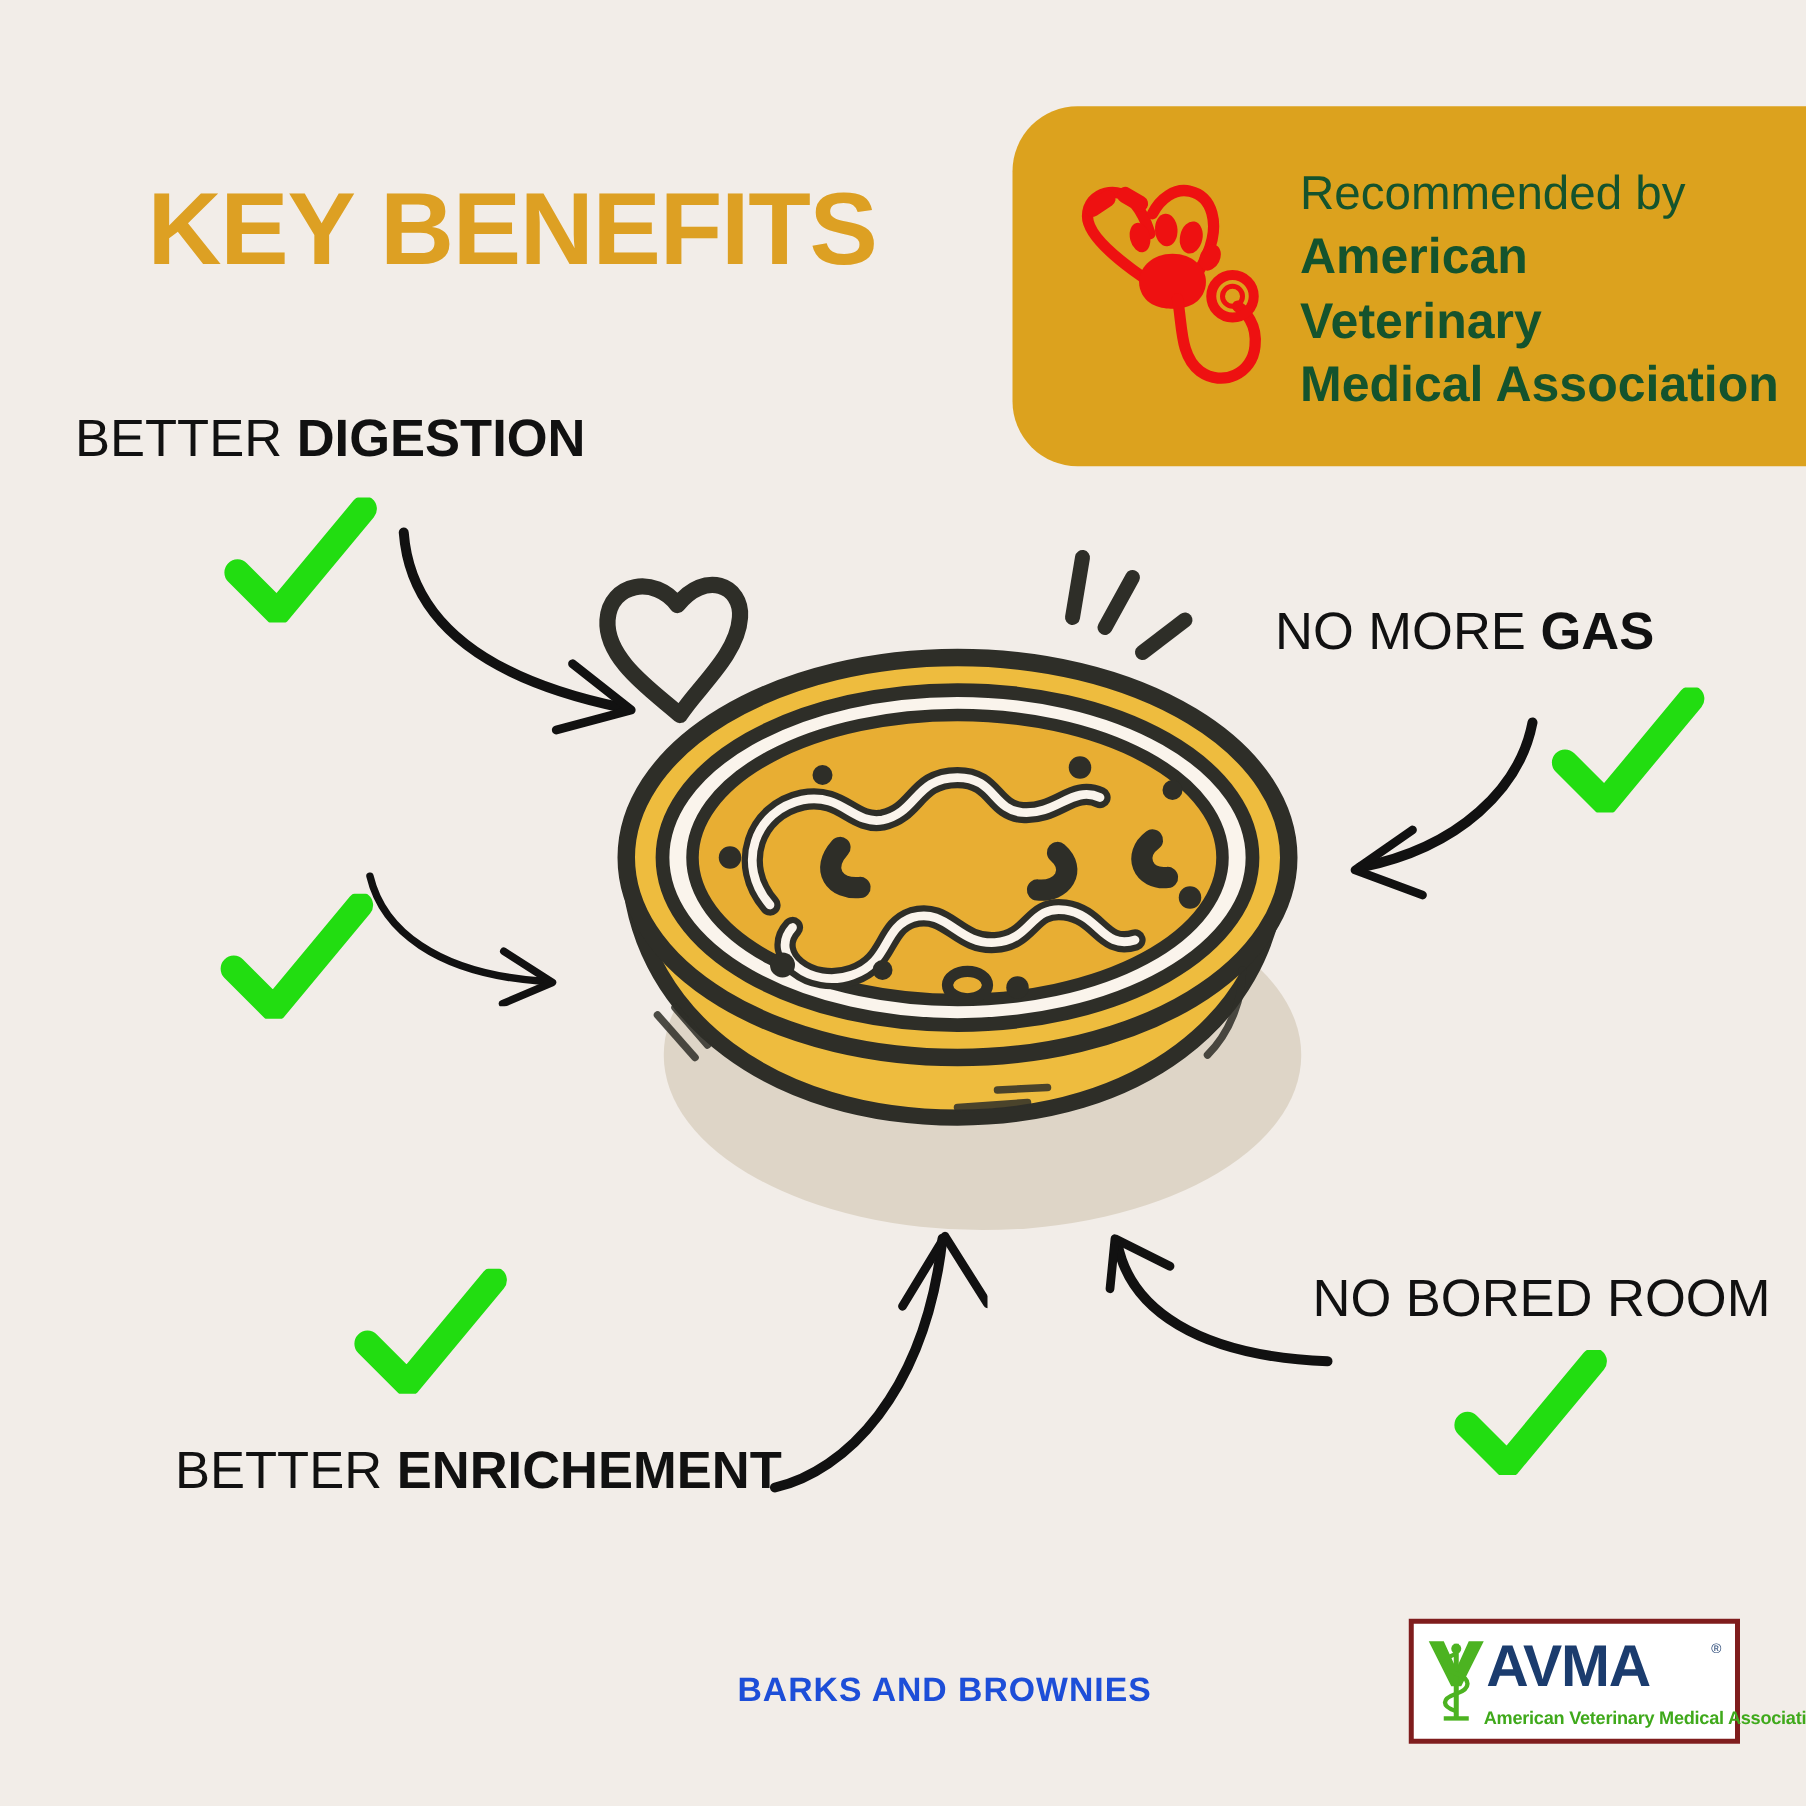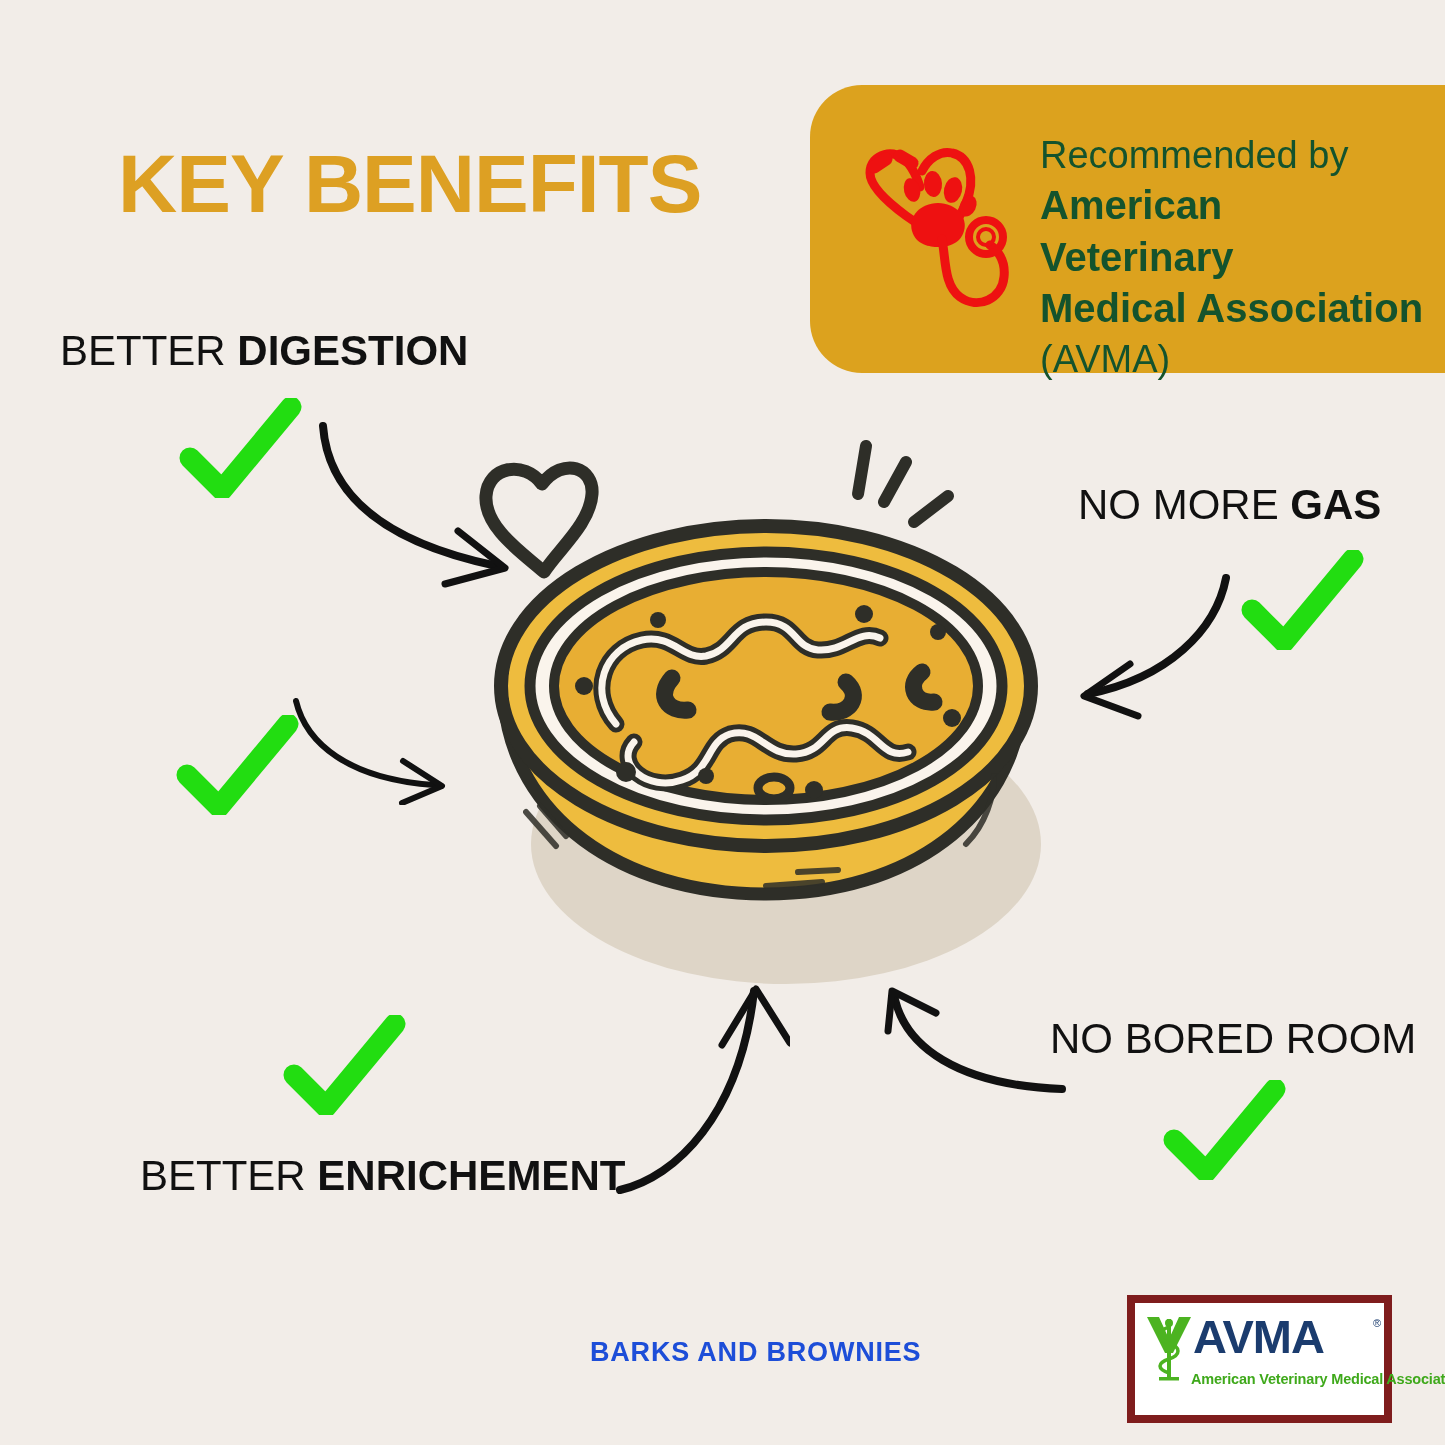--- a/index.html
+++ b/index.html
@@ -73,21 +73,21 @@
     font-size: 42px;
     color: #111111;
     white-space: nowrap;
     line-height: 1;
   }
   .benefit-label .lead { font-weight: normal; }
   .benefit-label .emph { font-weight: bold; text-align: right; }
 
   .label-digestion   { left: 60px;   top: 330px; }
   .label-overeating  { left: 85px;   top: 648px; }
-  .label-gas         { left: 1078px; top: 484px; }
+  .label-gas         { left: 1020px; top: 484px; }
   .label-bored       { left: 1050px; top: 1018px; }
   .label-enrichment  { left: 140px;  top: 1155px; }
 
   
   .check {
     position: absolute;
     width: 125px;
     height: 100px;
   }
   .check-digestion  { left: 178px;  top: 398px; }
@@ -122,23 +122,23 @@
     font-weight: bold;
     letter-spacing: 0.8px;
     color: #1d4ed8;
     white-space: nowrap;
   }
   .avma-logo {
     position: absolute;
     left: 1127px;
     top: 1295px;
     width: 265px;
-    height: 128px;
+    height: 100px;
     background: #FFFFFF;
-    border: 8px solid #7f1d1d;
+    border: 4px solid #7f1d1d;
     box-sizing: border-box;
   }
   .avma-logo-inner {
     position: relative;
     width: 100%;
     height: 100%;
   }
   .avma-caduceus {
     position: absolute;
     left: 8px;
@@ -204,21 +204,20 @@
 
         <circle cx="136" cy="94" r="17" fill="none" stroke="#EE1111" stroke-width="8"></circle>
         <circle cx="136" cy="94" r="8" fill="none" stroke="#EE1111" stroke-width="4"></circle>
       </svg>
     </div>
 
     <div class="badge-text">
       <div class="badge-line-1">Recommended by</div>
       <div class="badge-line-2">American Veterinary</div>
       <div class="badge-line-3">Medical Association</div>
-      <div class="badge-line-4">(AVMA)</div>
     </div>
   </div>
 
   <div class="benefit-label label-digestion">
     <span class="lead">BETTER </span><span class="emph">DIGESTION</span>
   </div>
   <div class="check check-digestion">
     <svg viewBox="0 0 125 100" width="125" height="100">
       <path d="M12 60 L 44 92 L 113 9" fill="none" stroke="#22DD11" stroke-width="21" stroke-linecap="round" stroke-linejoin="round"></path>
     </svg>

